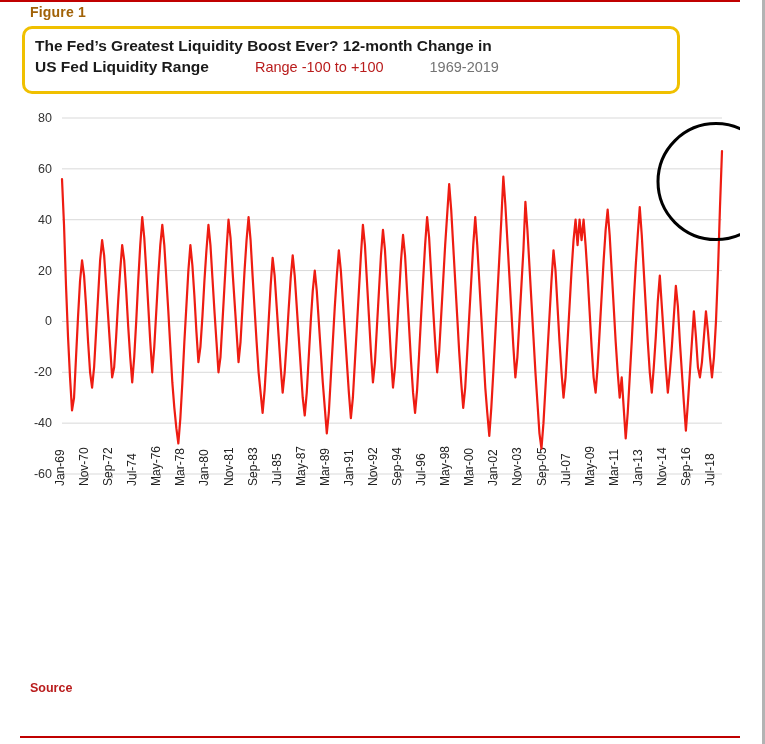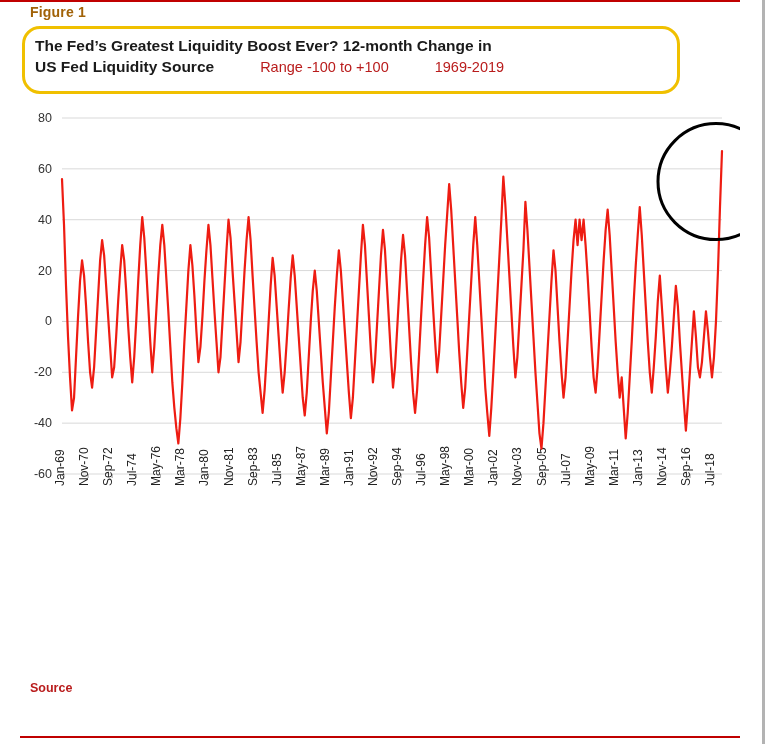--- a/index.html
+++ b/index.html
@@ -54,21 +54,21 @@
     color: #a16207;
     letter-spacing: 0.2px;
   }
   .title-box {
     position: absolute;
     left: 22px;
     top: 26px;
     width: 658px;
     height: 68px;
     border: 3px solid #f0c000;
-    border-radius: 18px;
+    border-radius: 10px;
     box-sizing: border-box;
   }
   .title-inner {
     position: absolute;
     left: 10px;
     top: 6px;
     width: 640px;
   }
   .title-line {
     font-size: 15.5px;
@@ -88,21 +88,21 @@
   }
   .title-line2 .sub {
     font-size: 14.5px;
     font-weight: normal;
     color: #b91c1c;
     margin-left: 46px;
   }
   .title-line2 .years {
     font-size: 14.5px;
     font-weight: normal;
-    color: #b91c1c;
+    color: #737373;
     margin-left: 46px;
   }
 
   
   #plot-wrap {
     position: absolute;
     left: 0;
     top: 102px;
     width: 740px;
     height: 520px;
@@ -166,21 +166,21 @@
 
   <div class="rule-top"></div>
   <div class="right-edge"></div>
 
   <div class="fig-label">Figure 1</div>
 
   <div class="title-box">
     <div class="title-inner">
       <div class="title-line">The Fed’s Greatest Liquidity Boost Ever? 12-month Change in</div>
       <div class="title-line title-line2">
-        <span class="main">US Fed Liquidity Source</span>
+        <span class="main">US Fed Liquidity Range</span>
         <span class="sub">Range -100 to +100</span>
         <span class="years">1969-2019</span>
       </div>
     </div>
   </div>
 
   <div id="plot-wrap">
     <svg id="plot-svg" width="740" height="520" viewBox="0 0 740 520">
       <g id="gridlines">
           <line x1="62" x2="722" y1="372" y2="372" class="gridline"></line>

